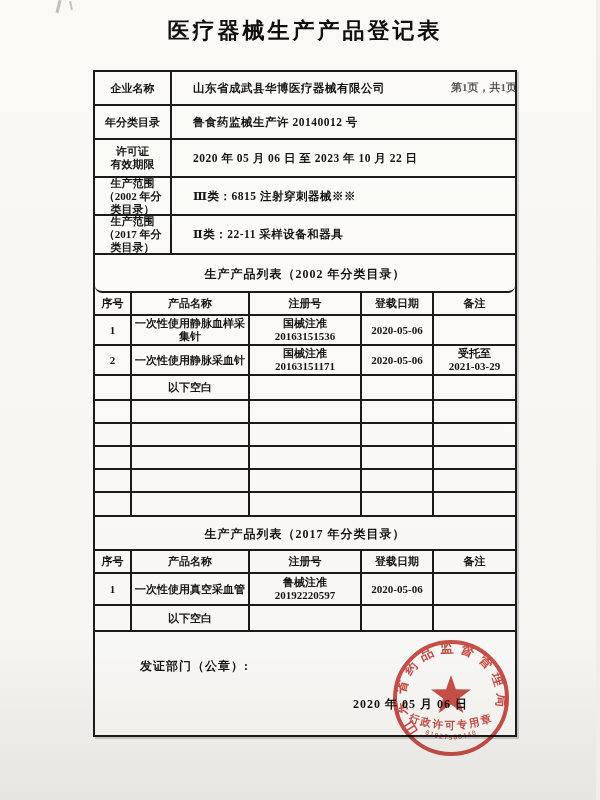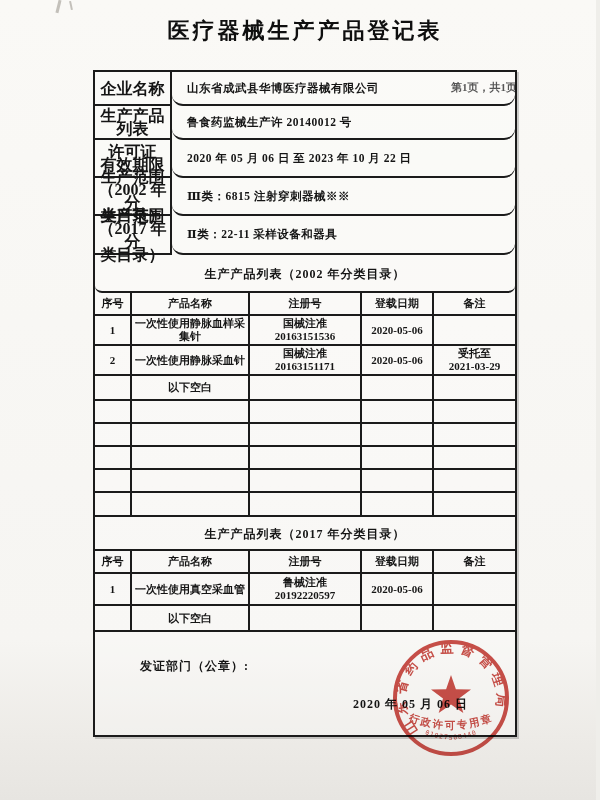--- a/index.html
+++ b/index.html
@@ -32,25 +32,25 @@
     background:rgba(255,255,255,0.25);
     box-shadow:2px 2px 0 rgba(70,70,70,0.25);
   }
 
   
   .info-grid { display:grid; grid-template-columns:77px 1fr; }
   .info-label, .info-value { border-bottom:2px solid #1b1b1b; }
   .info-label {
     border-right:2px solid #1b1b1b;
     display:flex; flex-direction:column; justify-content:center;
-    text-align:center; font-weight:bold; font-size:16px; line-height:13px; padding:12px 1px;
+    text-align:center; font-weight:bold; font-size:11px; line-height:13px; padding:12px 1px;
   }
   .info-value {
     display:flex; align-items:center;
-    font-weight:bold; font-size:11.5px; padding-left:15px; letter-spacing:0.5px;border-radius:11px;
+    font-weight:bold; font-size:11.5px; padding-left:21px; letter-spacing:0.5px;
   }
   .ir-a { height:34px; } .ir-b { height:34px; } .ir-c { height:38px; }
   .ir-d { height:38px; } .ir-e { height:39px; }
 
   .section-title {
     height:38px; line-height:38px; text-align:center;
     font-weight:bold; font-size:12px; letter-spacing:1px;
   }
   .section-title.first { border-bottom:2px solid #1b1b1b;border-radius:7px; }
   .section-title.second { border-top:2px solid #1b1b1b; border-bottom:2px solid #1b1b1b; height:36px; line-height:34px; }
@@ -87,21 +87,21 @@
 
   <div class="main-box">
 
     <div class="info-grid">
       <div class="info-label ir-a">
         <span>企业名称</span>
       </div>
       <div class="info-value ir-a">山东省成武县华博医疗器械有限公司</div>
 
       <div class="info-label ir-b">
-        <span>生产产品列表</span>
+        <span>年分类目录</span>
       </div>
       <div class="info-value ir-b">鲁食药监械生产许 20140012 号</div>
 
       <div class="info-label ir-c">
         <span>许可证</span>
         <span>有效期限</span>
       </div>
       <div class="info-value ir-c">2020 年 05 月 06 日 至 2023 年 10 月 22 日</div>
 
       <div class="info-label ir-d">

